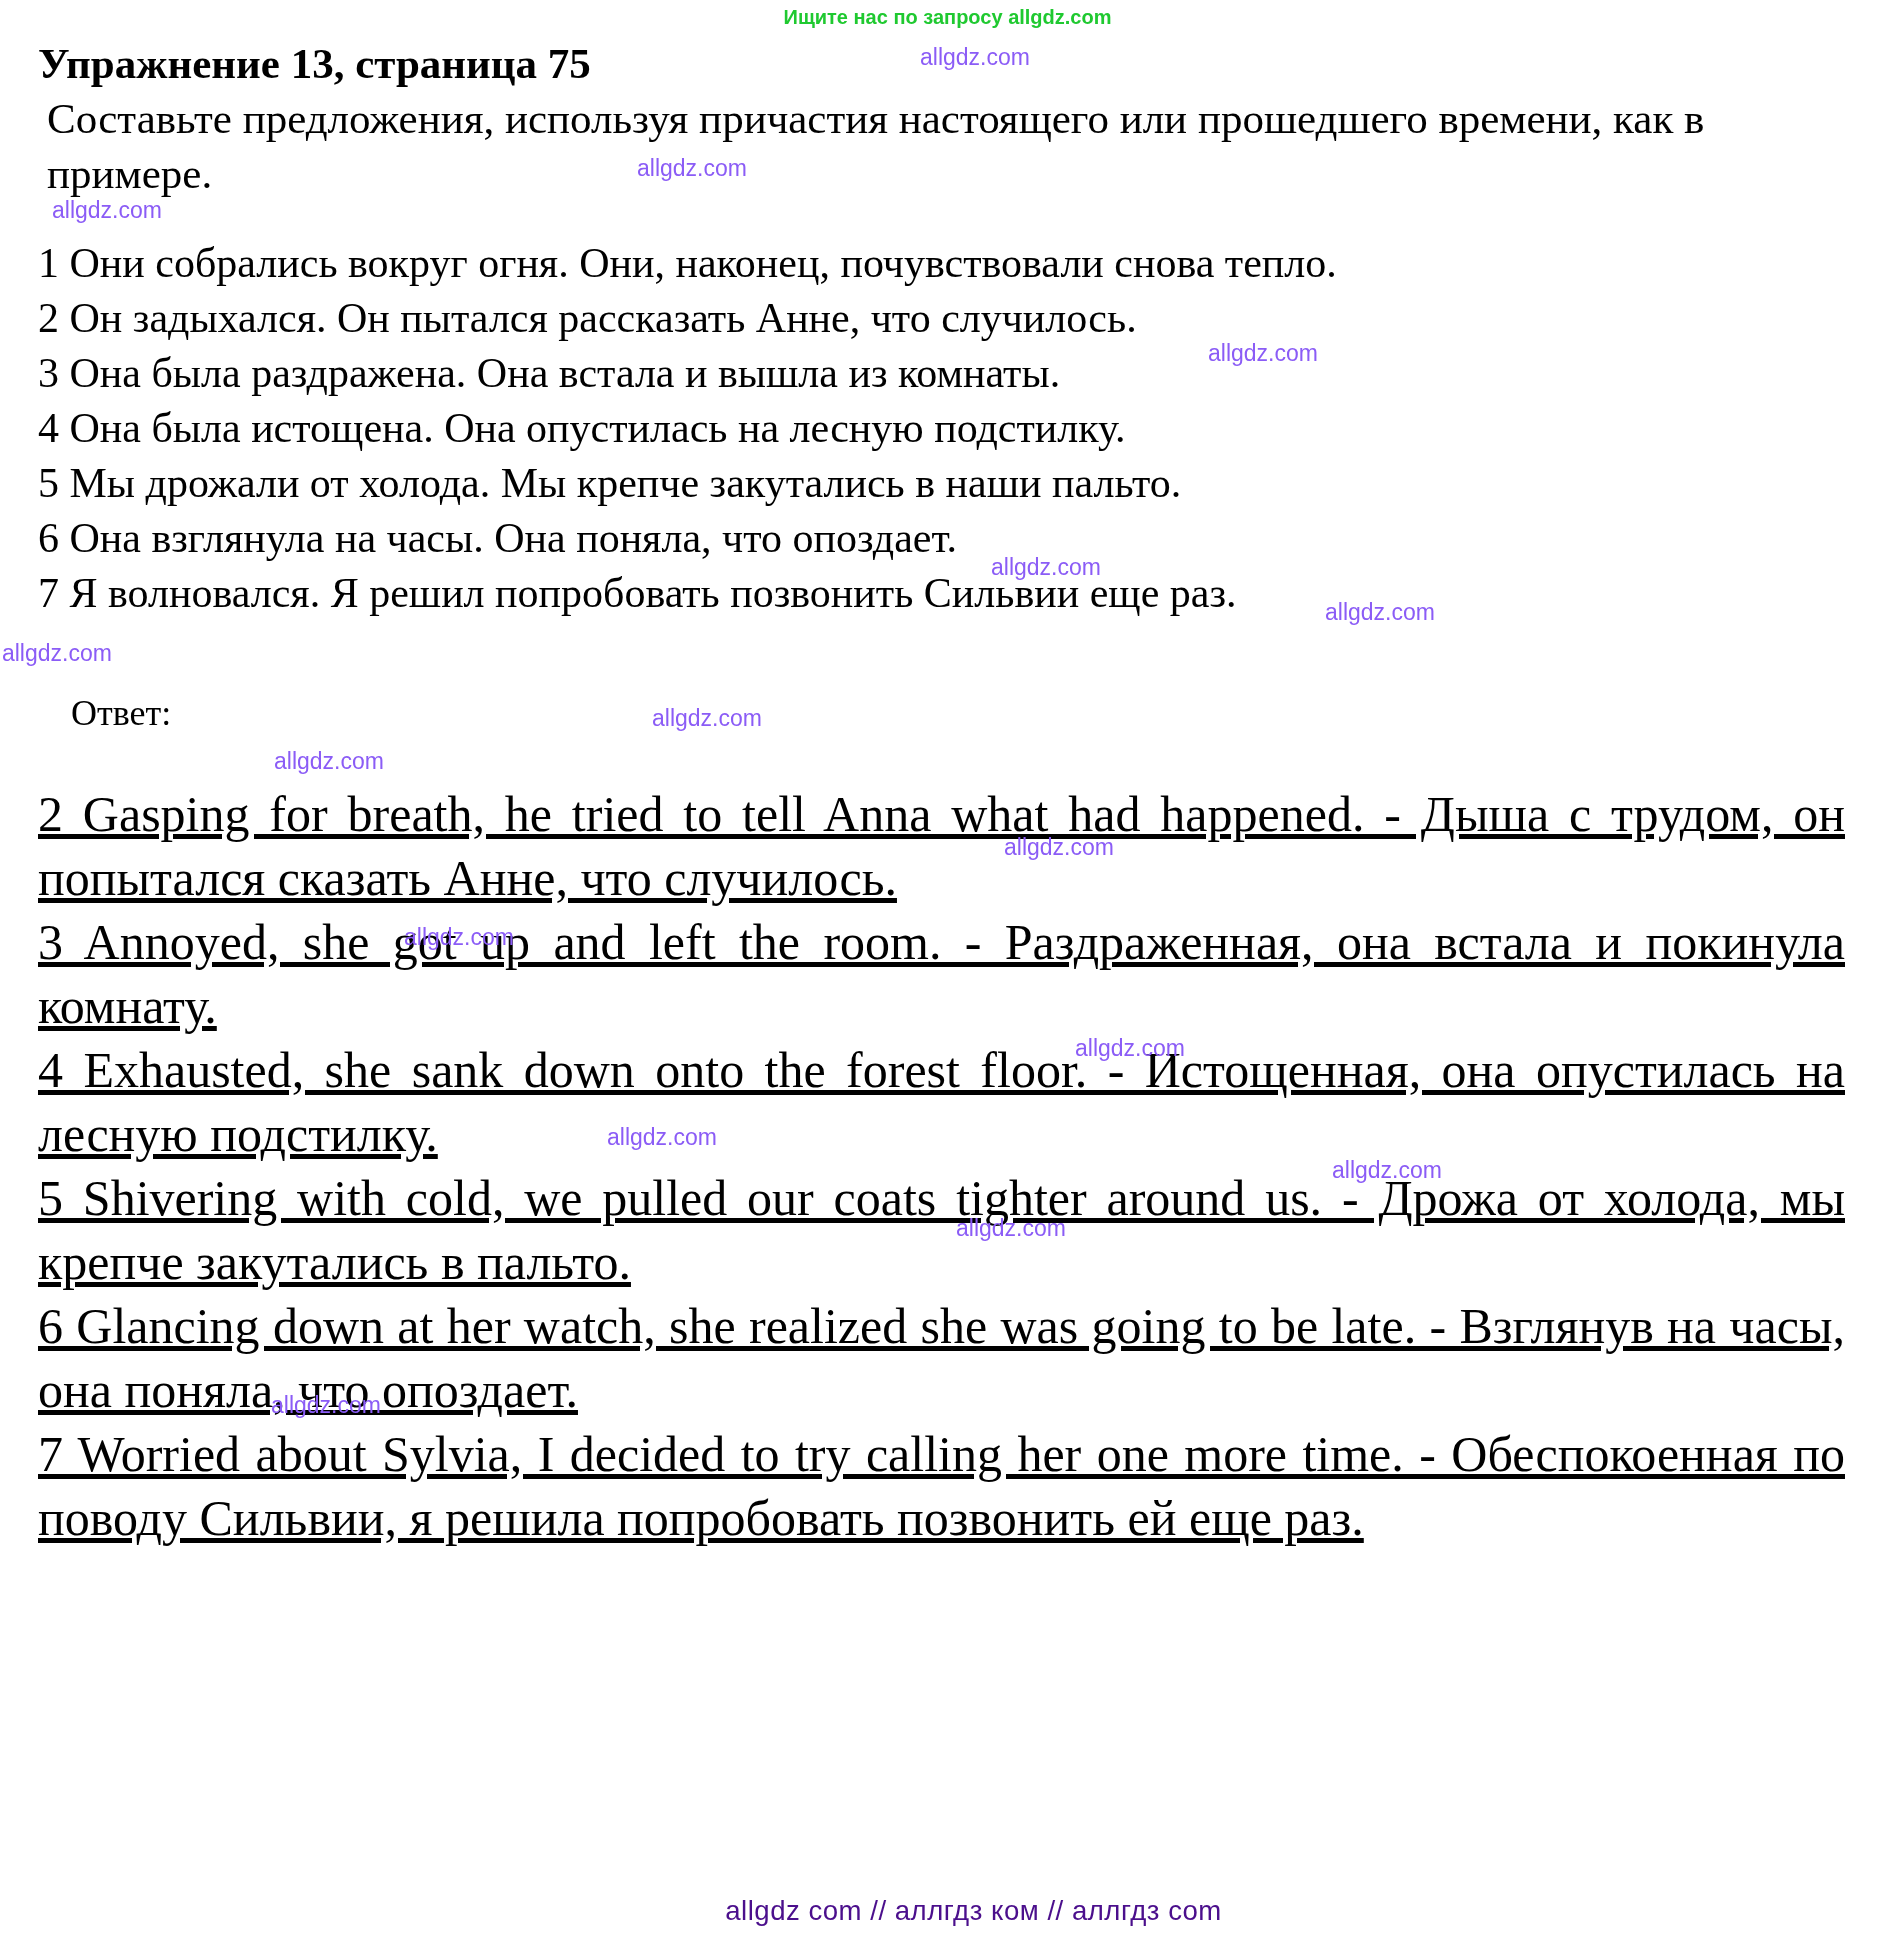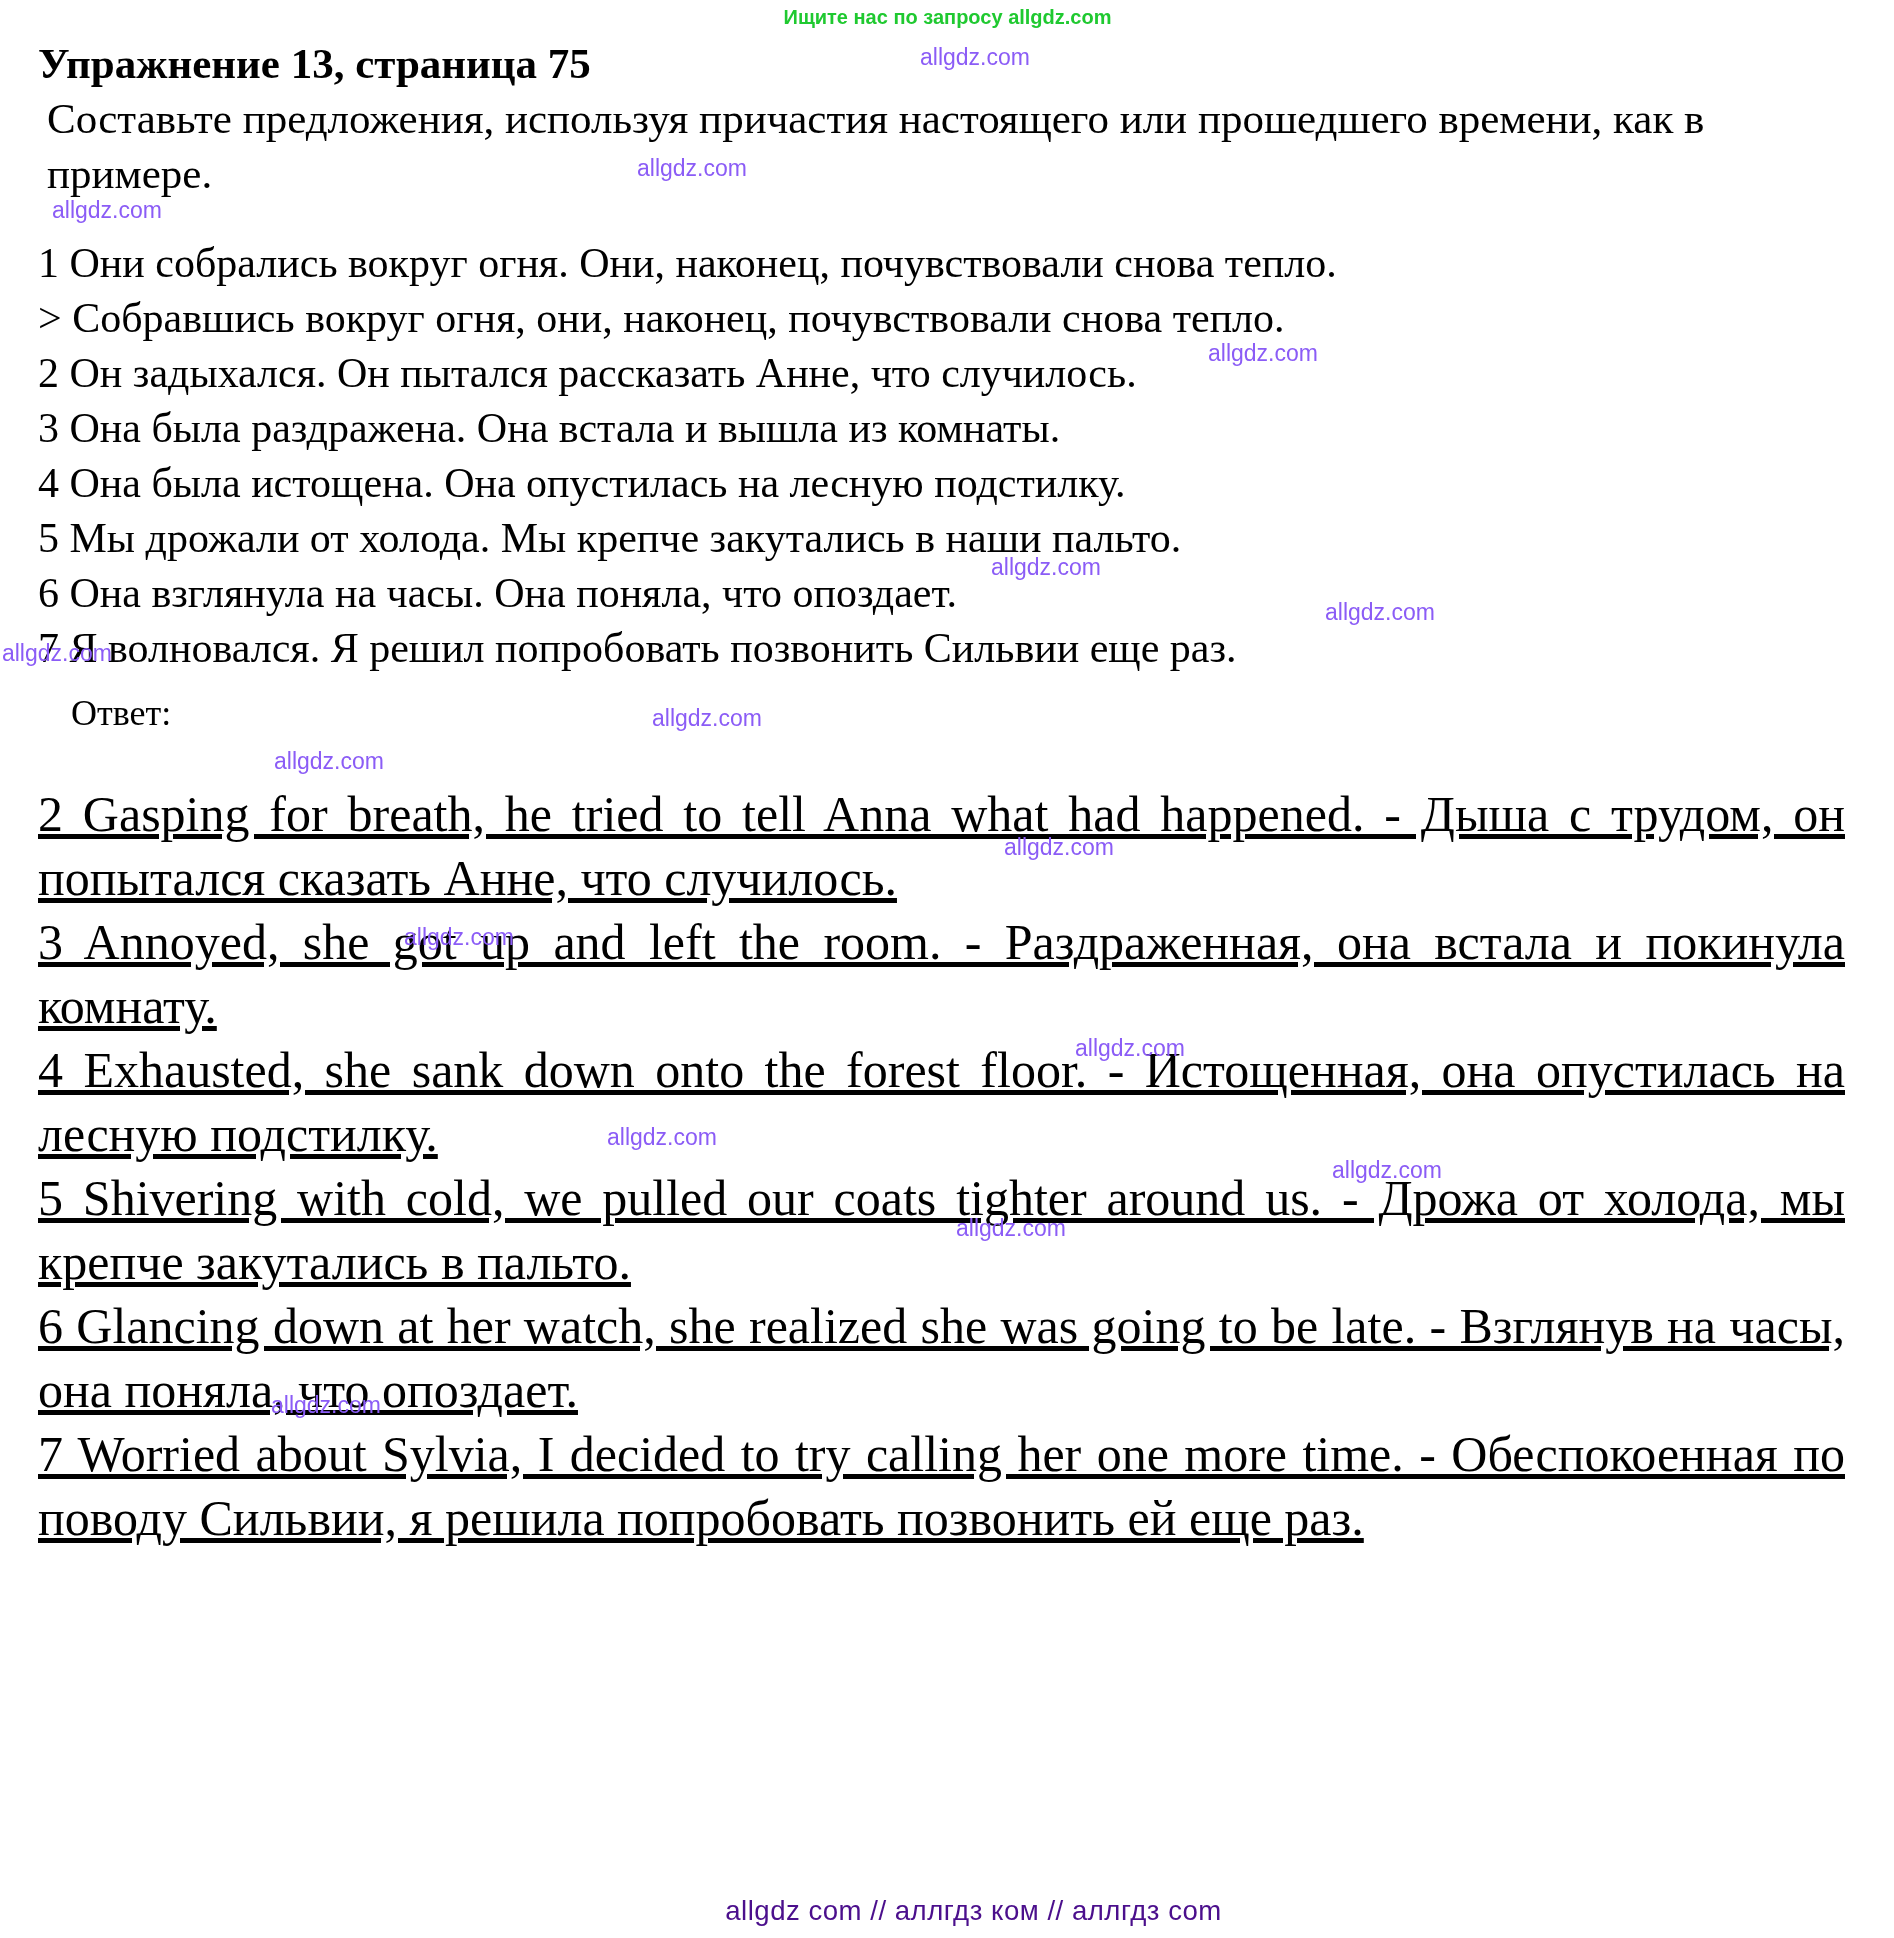--- a/index.html
+++ b/index.html
@@ -131,21 +131,20 @@
 <div class="top-banner" style="color: rgb(31, 201, 48);">Ищите нас по запросу allgdz.com</div>
 
 <div class="page">
 
   <h1 class="ex-title">Упражнение 13, страница 75</h1>
 
   <div class="task">Составьте предложения, используя причастия настоящего или прошедшего времени, как в примере.</div>
 
   <div class="src-list">
     <div class="line">1 Они собрались вокруг огня. Они, наконец, почувствовали снова тепло.</div>
-    <div class="line">&gt; Собравшись вокруг огня, они, наконец, почувствовали снова тепло.</div>
     <div class="line">2 Он задыхался. Он пытался рассказать Анне, что случилось.</div>
     <div class="line">3 Она была раздражена. Она встала и вышла из комнаты.</div>
     <div class="line">4 Она была истощена. Она опустилась на лесную подстилку.</div>
     <div class="line">5 Мы дрожали от холода. Мы крепче закутались в наши пальто.</div>
     <div class="line">6 Она взглянула на часы. Она поняла, что опоздает.</div>
     <div class="line">7 Я волновался. Я решил попробовать позвонить Сильвии еще раз.</div>
   </div>
 
   <div class="answer-label">Ответ:</div>
 

